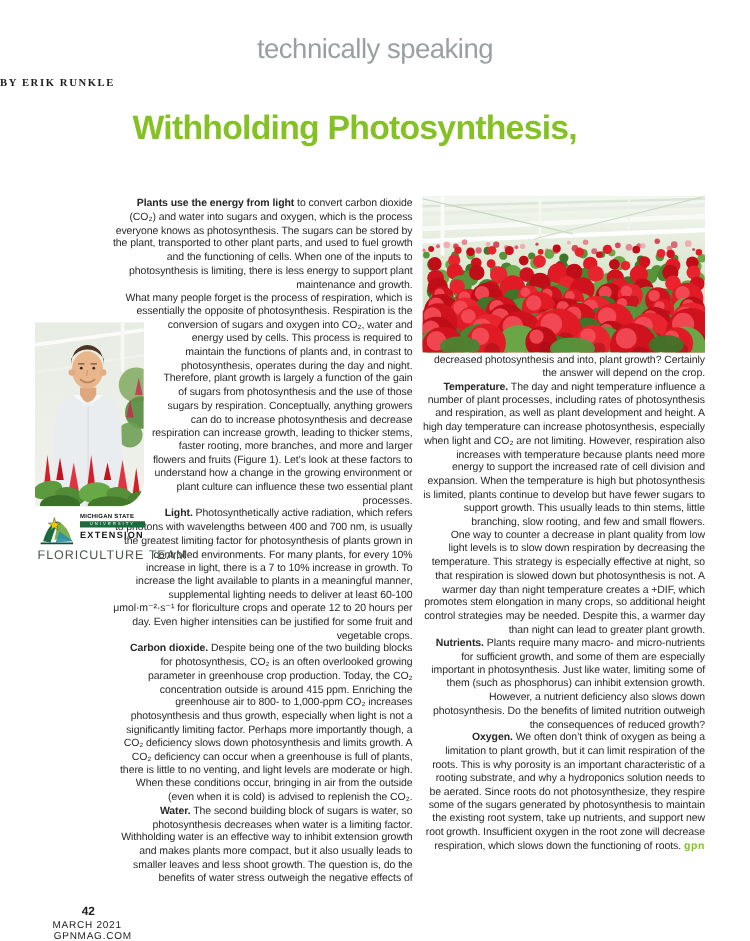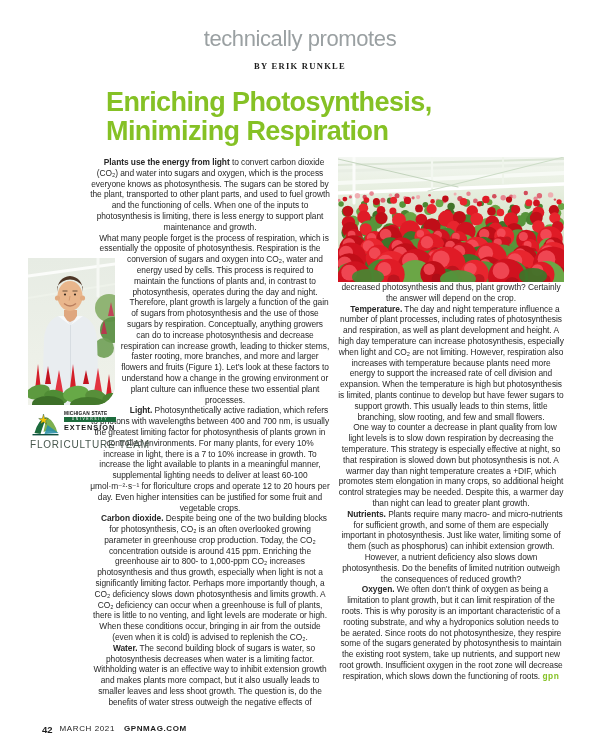--- a/index.html
+++ b/index.html
@@ -1,32 +1,32 @@
 <!DOCTYPE html>
 <html style="--accent: #85c125; --msu-green: #1c6b3c;"><head>
 <meta charset="utf-8">
 <style>
   html,body{margin:0;padding:0;background:#ffffff;}
   .page{position:relative;width:600px;height:753px;background:#fff;overflow:hidden;
         font-family:"Liberation Sans","DejaVu Sans",sans-serif;color:#282828;}
   
   .kicker{position:absolute;top:26px;left:0;width:600px;text-align:center;
           font-size:22px;font-weight:400;color:#9aa0a2;letter-spacing:-0.4px;}
-  .byline{position:absolute;top:61px;left:0;width:600px;text-align:center;
+  .byline{position:absolute;top:61px;left:0;width:600px;text-align:left;
           font-family:"Liberation Serif","DejaVu Serif",serif;
           font-size:8.5px;font-weight:700;color:#1c1c1c;letter-spacing:1.3px;}
   .title{position:absolute;top:88px;left:106px;width:460px;margin:0;
          font-size:27px;line-height:29px;font-weight:700;color:var(--accent,#85c125);
          letter-spacing:-0.6px;}
   
   .columns{position:absolute;left:90px;top:157px;width:474px;}
   .col-left{position:absolute;left:0;top:0;width:240px;}
   .col-right{position:absolute;left:248px;top:0;width:226px;}
   .para{margin:0;font-size:8.4px;line-height:10.8px;letter-spacing:-0.05px;
-        text-indent:8px;text-align:center;color:#282828;}
+        text-indent:8px;text-align:right;color:#282828;}
   .para.noindent{text-indent:0;}
   .lead{font-weight:700;}
   .photo-spacer{float:left;width:30px;height:250px;shape-outside:inset(101px 0 0 0);}
   
   .figure-photo{width:226px;height:125px;overflow:hidden;background:#e7eede;}
   .figure-photo svg{display:block;width:100%;height:100%;}
   .figure-caption{margin:6px 0 8px 0;font-size:8.3px;line-height:10.4px;
         font-weight:700;color:#1c1c1c;letter-spacing:-0.05px;}
   .gpn{color:var(--accent,#85c125);font-weight:700;letter-spacing:0.5px;margin-top:19px;}
   
@@ -42,35 +42,35 @@
   .msu-band{margin-top:0.5px;background:var(--msu-green,#1c6b3c);color:#fff;
         font-size:3.4px;letter-spacing:1.6px;text-align:center;padding:0.8px 0;white-space:nowrap;}
   .msu-line3{margin-top:0.5px;font-size:7.3px;font-weight:700;color:#161616;
         letter-spacing:1px;white-space:nowrap;}
   .msu-team{margin-top:2px;font-size:10px;color:#47574d;letter-spacing:0.8px;white-space:nowrap;}
   
   .bio{position:absolute;left:32px;top:455px;width:66px;
        font-family:"Liberation Serif","DejaVu Serif",serif;font-style:italic;font-weight:700;
        font-size:8px;line-height:14.6px;color:#414141;}
   
-  .footer{position:absolute;left:42px;top:724px;display:flex;align-items:flex-start;
-          font-size:8px;letter-spacing:0.6px;color:#1c1c1c;}
+  .footer{position:absolute;left:42px;top:724px;display:flex;align-items:center;
+          font-size:8px;letter-spacing:0.6px;color:#1c1c1c;flex-direction:column;}
   .footer .pagenum{font-size:9.5px;font-weight:700;margin-right:7px;letter-spacing:0;}
   .footer .issue{margin-right:9px;}
-  .footer .site{font-weight:700;}
+  .footer .site{font-weight:400;}
 </style>
 </head>
 <body>
 
 <div class="page">
 
-  <div class="kicker">technically promotes</div>
+  <div class="kicker">technically speaking</div>
   <div class="byline">BY ERIK RUNKLE</div>
 
-  <h1 class="title"><span>Enriching Photosynthesis,</span><br><span>Minimizing Respiration</span></h1>
+  <h1 class="title"><span>Withholding Photosynthesis,</span><br></h1>
 
   <div class="columns">
 
     <div class="col-left">
       <div class="photo-spacer"></div>
       <p class="para"><b class="lead">Plants use the energy from light</b><span> to convert carbon dioxide (CO₂) and water into sugars and oxygen, which is the process everyone knows as photosynthesis. The sugars can be stored by the plant, transported to other plant parts, and used to fuel growth and the functioning of cells. When one of the inputs to photosynthesis is limiting, there is less energy to support plant maintenance and growth.</span></p>
       <p class="para"><span>What many people forget is the process of respiration, which is essentially the opposite of photosynthesis. Respiration is the conversion of sugars and oxygen into CO₂, water and energy used by cells. This process is required to maintain the functions of plants and, in contrast to photosynthesis, operates during the day and night.</span></p>
       <p class="para"><span>Therefore, plant growth is largely a function of the gain of sugars from photosynthesis and the use of those sugars by respiration. Conceptually, anything growers can do to increase photosynthesis and decrease respiration can increase growth, leading to thicker stems, faster rooting, more branches, and more and larger flowers and fruits (Figure 1). Let’s look at these factors to understand how a change in the growing environment or plant culture can influence these two essential plant processes.</span></p>
       <p class="para"><b class="lead">Light.</b><span> Photosynthetically active radiation, which refers to photons with wavelengths between 400 and 700 nm, is usually the greatest limiting factor for photosynthesis of plants grown in controlled environments. For many plants, for every 10% increase in light, there is a 7 to 10% increase in growth. To increase the light available to plants in a meaningful manner, supplemental lighting needs to deliver at least 60-100 μmol·m⁻²·s⁻¹ for floriculture crops and operate 12 to 20 hours per day. Even higher intensities can be justified for some fruit and vegetable crops.</span></p>
       <p class="para"><b class="lead">Carbon dioxide.</b><span> Despite being one of the two building blocks for photosynthesis, CO₂ is an often overlooked growing parameter in greenhouse crop production. Today, the CO₂ concentration outside is around 415 ppm. Enriching the greenhouse air to 800- to 1,000-ppm CO₂ increases photosynthesis and thus growth, especially when light is not a significantly limiting factor. Perhaps more importantly though, a CO₂ deficiency slows down photosynthesis and limits growth. A CO₂ deficiency can occur when a greenhouse is full of plants, there is little to no venting, and light levels are moderate or high. When these conditions occur, bringing in air from the outside (even when it is cold) is advised to replenish the CO₂.</span></p>
@@ -401,21 +401,21 @@
               <circle cx="199.4" cy="113.2" r="5.9" fill="#f4505c" opacity="0.85"></circle>
               <circle cx="207.3" cy="123.0" r="5.2" fill="#9c0d15" opacity="0.5"></circle>
               <ellipse cx="30" cy="120" rx="16" ry="8" fill="#4a8531" opacity="0.95"></ellipse>
               <ellipse cx="120" cy="122" rx="18" ry="9" fill="#55953c" opacity="0.95"></ellipse>
               <ellipse cx="195" cy="119" rx="14" ry="8" fill="#3f7429" opacity="0.95"></ellipse>
             </g>
         </svg>
       </div>
 
 
-      <p class="para noindent"><span>decreased photosynthesis and thus, plant growth? Certainly the answer will depend on the crop.</span></p>
+      <p class="para noindent"><span>decreased photosynthesis and into, plant growth? Certainly the answer will depend on the crop.</span></p>
       <p class="para"><b class="lead">Temperature.</b><span> The day and night temperature influence a number of plant processes, including rates of photosynthesis and respiration, as well as plant development and height. A high day temperature can increase photosynthesis, especially when light and CO₂ are not limiting. However, respiration also increases with temperature because plants need more energy to support the increased rate of cell division and expansion. When the temperature is high but photosynthesis is limited, plants continue to develop but have fewer sugars to support growth. This usually leads to thin stems, little branching, slow rooting, and few and small flowers.</span></p>
       <p class="para"><span>One way to counter a decrease in plant quality from low light levels is to slow down respiration by decreasing the temperature. This strategy is especially effective at night, so that respiration is slowed down but photosynthesis is not. A warmer day than night temperature creates a +DIF, which promotes stem elongation in many crops, so additional height control strategies may be needed. Despite this, a warmer day than night can lead to greater plant growth.</span></p>
       <p class="para"><b class="lead">Nutrients.</b><span> Plants require many macro- and micro-nutrients for sufficient growth, and some of them are especially important in photosynthesis. Just like water, limiting some of them (such as phosphorus) can inhibit extension growth. However, a nutrient deficiency also slows down photosynthesis. Do the benefits of limited nutrition outweigh the consequences of reduced growth?</span></p>
       <p class="para"><b class="lead">Oxygen.</b><span> We often don’t think of oxygen as being a limitation to plant growth, but it can limit respiration of the roots. This is why porosity is an important characteristic of a rooting substrate, and why a hydroponics solution needs to be aerated. Since roots do not photosynthesize, they respire some of the sugars generated by photosynthesis to maintain the existing root system, take up nutrients, and support new root growth. Insufficient oxygen in the root zone will decrease respiration, which slows down the functioning of roots. </span><span class="gpn">gpn</span></p>
     </div>
   </div>
 
   <div class="portrait">
     <svg viewBox="0 0 87 147" preserveAspectRatio="none" xmlns="http://www.w3.org/2000/svg">
       <defs>

